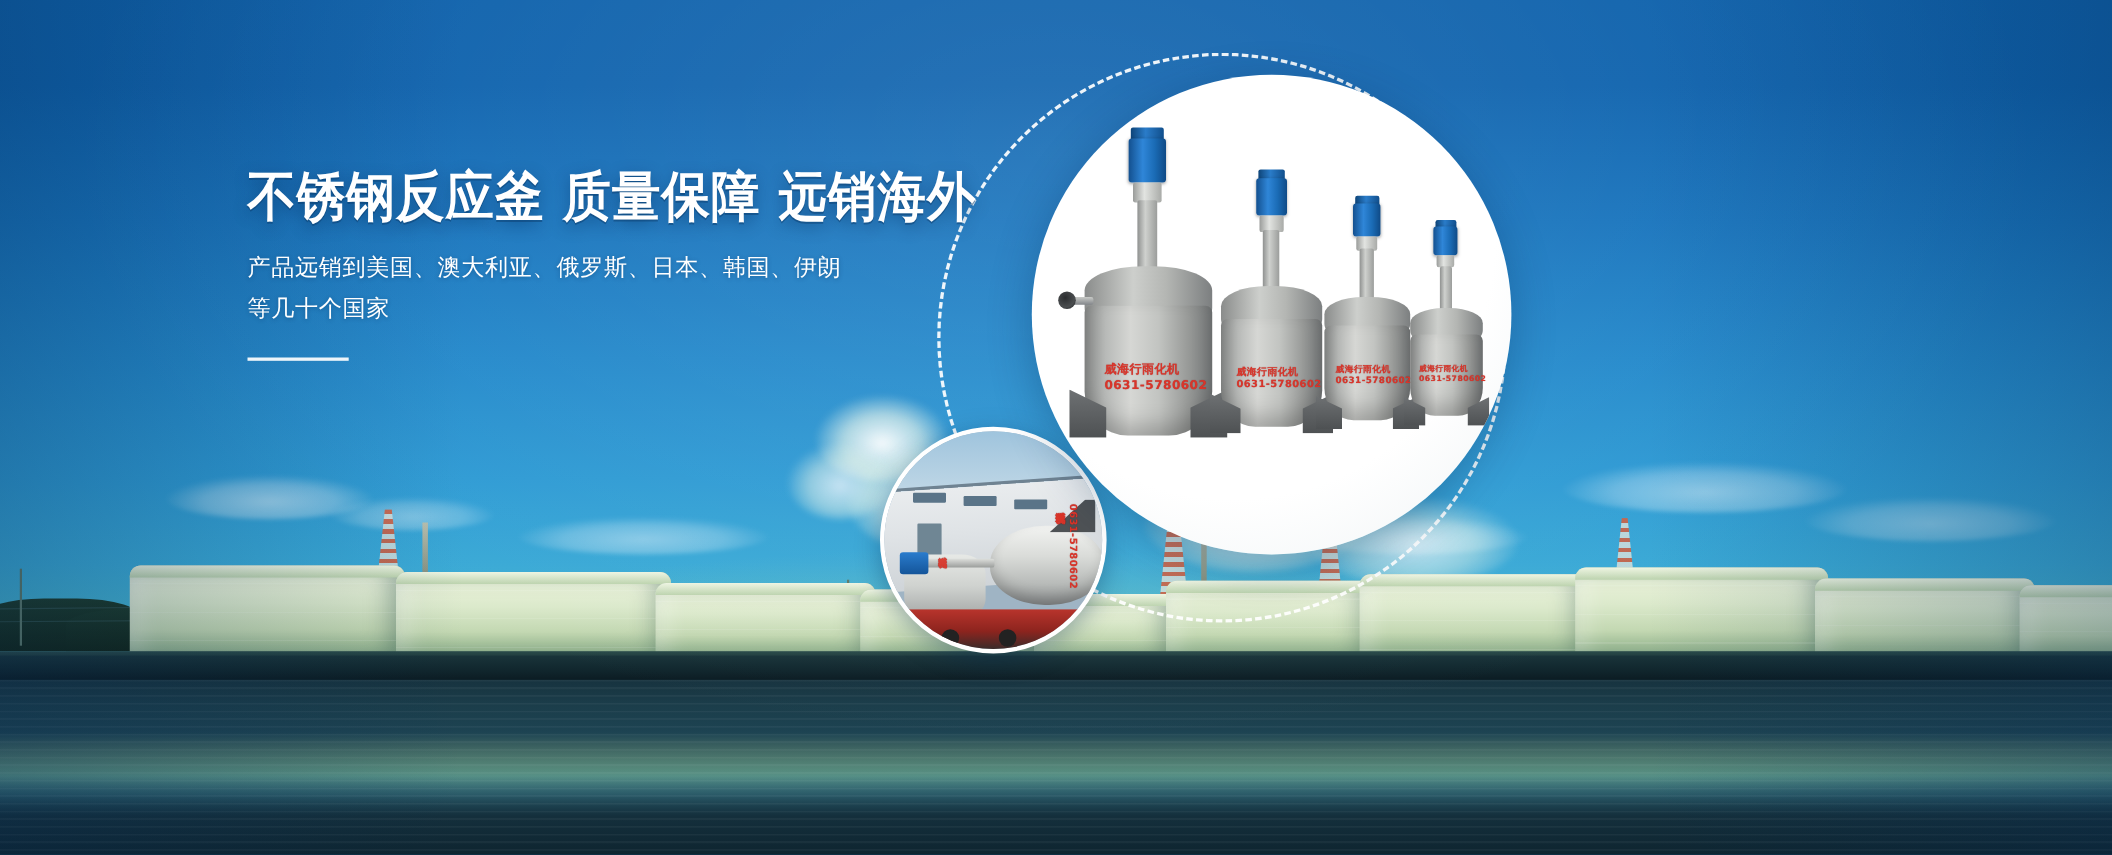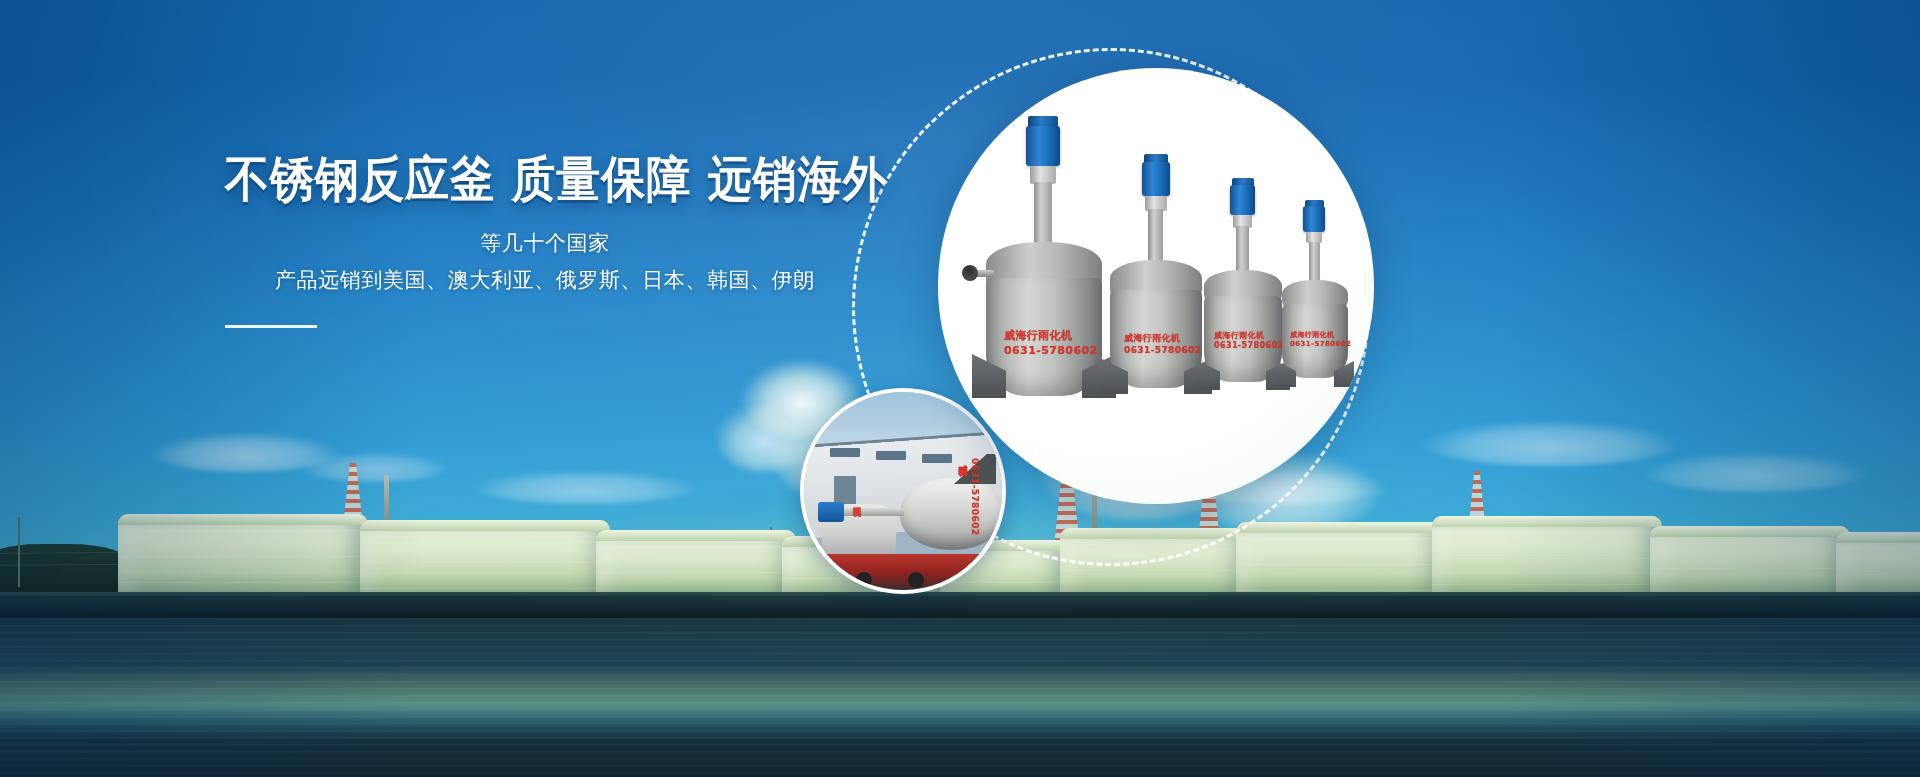--- a/index.html
+++ b/index.html
@@ -217,21 +217,21 @@
     background:linear-gradient(180deg,#2a7ccd,#14559a);}
   .pc-shaft{position:absolute;height:8px;border-radius:2px;
     background:linear-gradient(180deg,#dcdedb,#9a9d9b);}
   .pc-fin{position:absolute;background:#4e5255;
     clip-path:polygon(0 100%,78% 0,100% 0,100% 100%);}
   .pc-truck{position:absolute;left:0;right:0;bottom:0;height:18%;
     background:linear-gradient(180deg,#b8342c 0%,#8d241e 55%,#3a2b2a 100%);}
   .pc-wheel{position:absolute;border-radius:50%;background:#222;}
 
   
-  .text-block{position:absolute;left:225px;top:155px;width:640px;text-align:center;}
+  .text-block{position:absolute;left:225px;top:155px;width:640px;}
 
   .headline{
     font-size:44px;line-height:1;
     font-weight:900;
     color:#ffffff;
     letter-spacing:1px;
     white-space:nowrap;
     text-shadow:
       0 2px 0 rgba(9,58,105,.45),
       0 4px 14px rgba(5,45,90,.45);
@@ -404,20 +404,20 @@
     </div>
 
   </div>
 
   <div class="text-block">
 
     <div class="headline">不锈钢反应釜 质量保障 远销海外</div>
 
 
     <div class="desc">
+      <div class="desc-line">产品远销到美国、澳大利亚、俄罗斯、日本、韩国、伊朗</div>
       <div class="desc-line">等几十个国家</div>
-      <div class="desc-line">产品远销到美国、澳大利亚、俄罗斯、日本、韩国、伊朗</div>
     </div>
 
     <div class="divider"></div>
   </div>
 
 </div>
 
 </body></html>

